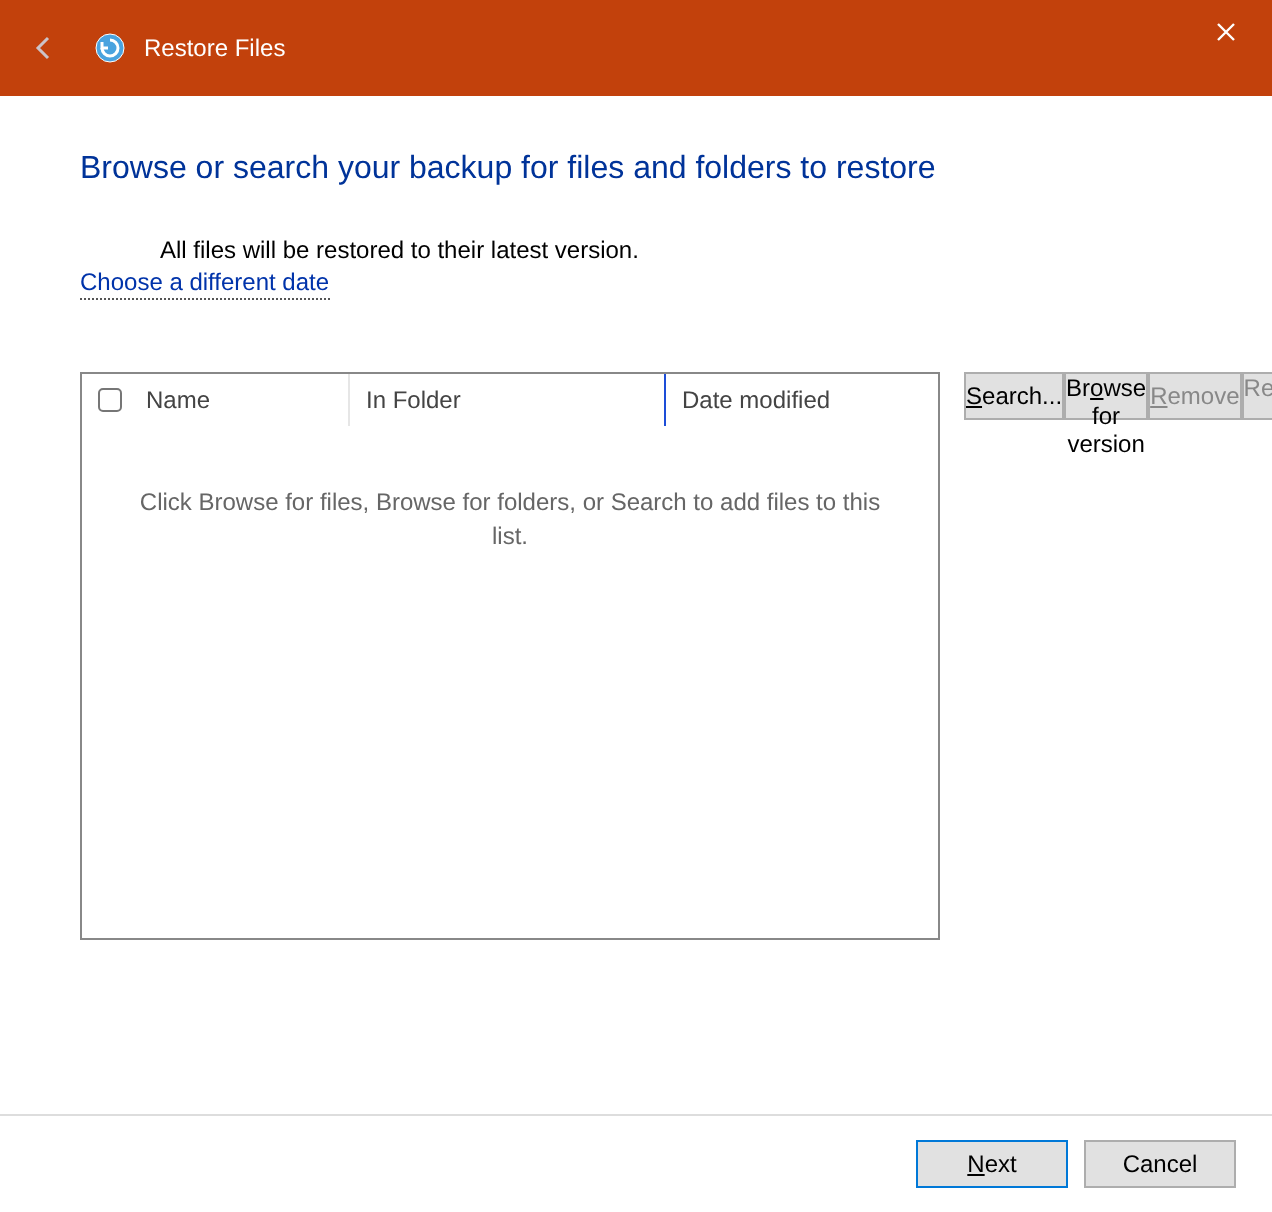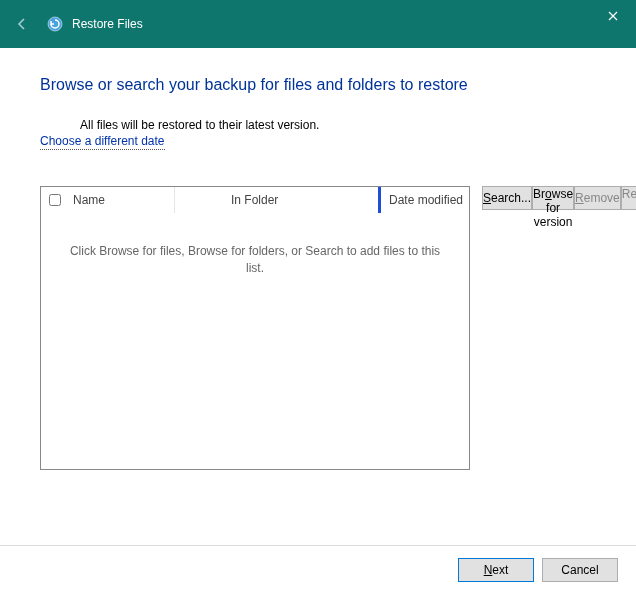--- a/index.html
+++ b/index.html
@@ -5,21 +5,21 @@
   * { box-sizing: border-box; margin: 0; padding: 0; }
   body {
     font-family: "Segoe UI", Tahoma, sans-serif;
     font-size: 12px;
     background: #fff;
     width: 636px;
     height: 606px;
     overflow: hidden;
   }
   .titlebar {
-    background: #0f766e;
+    background: #c2410c;
     height: 48px;
     display: flex;
     align-items: center;
     padding: 0 8px;
     color: #fff;
     position: relative;
   }
   .back-arrow {
     width: 28px;
     height: 28px;
@@ -93,21 +93,21 @@
     display: flex;
     border-bottom: 0px solid #ddd;
     height: 26px;
     align-items: center;
     color: #444;
     font-size: 12px;
   }
   .col-check { width: 28px; display:flex; align-items:center; justify-content:center; }
   .col-check input { width:12px; height:12px; }
   .col-name { width: 106px; padding-left: 4px; border-right: 1px solid #e6e6e6; height:100%; display:flex; align-items:center;}
-  .col-folder { width: 158px; padding-left: 8px; border-right: 3px solid #1d4ed8; height:100%; display:flex; align-items:center;margin-left:48px;}
+  .col-folder { width: 158px; padding-left: 8px; border-right: 1px solid #1d4ed8; height:100%; display:flex; align-items:center;}
   .col-date { flex: 1; padding-left: 8px; height:100%; display:flex; align-items:center;}
   .list-body {
     padding: 30px 20px;
     text-align: center;
     color: #666;
     font-size: 12px;
     line-height: 1.4;
   }
   .side-buttons {
     display: flex;
@@ -140,21 +140,21 @@
     right: 0;
     border-top: 1px solid #ddd;
     padding: 12px 18px;
     display: flex;
     justify-content: flex-end;
     gap: 8px;
     background: #fff;
   }
   .footer .wbtn {
     width: 76px;
-    margin-bottom: 12px;
+    margin-bottom: 0;
   }
   .footer .wbtn.primary {
     border: 1px solid #0078d7;
     background: #e1e1e1;
   }
 </style>
 </head>
 <body>
 
 <div class="titlebar">

